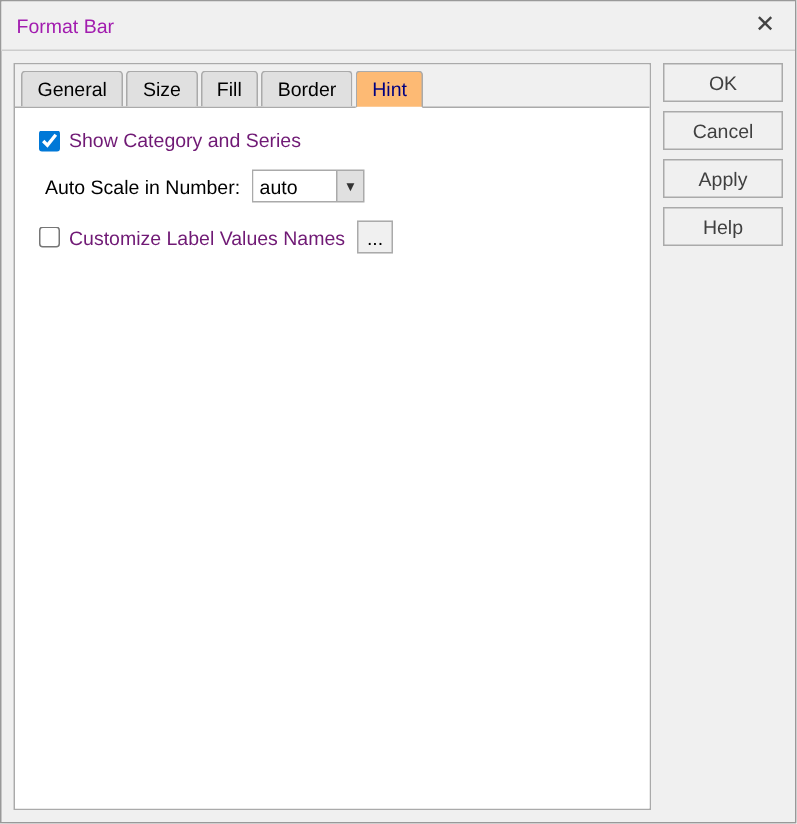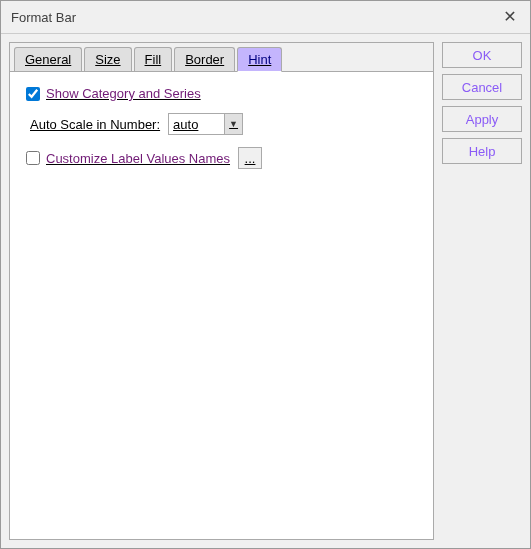--- a/index.html
+++ b/index.html
@@ -35,21 +35,21 @@
       padding: 6px 10px;
       display: flex;
       justify-content: space-between;
       align-items: center;
       border-bottom: 1px solid #ccc;
       user-select: none;
     }
 
     .title-bar-text {
       font-size: 13px;
-      color: #404040;
+      color: #a21caf;
     }
 
     .close-btn {
       width: 20px;
       height: 20px;
       background: none;
       border: none;
       cursor: pointer;
       font-size: 16px;
       color: #444;
@@ -66,21 +66,20 @@
       gap: 8px;
       overflow: hidden;
     }
 
     .left-panel {
       flex: 1;
       display: flex;
       flex-direction: column;
       background: white;
       border: 1px solid #aaa;
-      text-decoration: underline;
     }
 
     .tabs {
       display: flex;
       background: #f0f0f0;
       border-bottom: 1px solid #aaa;
       padding-top: 4px;
       padding-left: 4px;
     }
 
@@ -90,21 +89,21 @@
       border: 1px solid #aaa;
       border-bottom: none;
       background: #e0e0e0;
       color: #000;
       margin-right: 2px;
       border-radius: 3px 3px 0 0;
       font-size: 13px;
     }
 
     .tab.active {
-      background: #c4b5fd;
+      background: #fdba74;
       border-bottom: 1px solid white;
       margin-bottom: -1px;
       z-index: 1;
       font-weight: normal;
       color: #000080;
       font-weight: 500;
     }
 
     .tab-content {
       flex: 1;
@@ -211,21 +210,21 @@
       padding-top: 0px;
     }
 
     .action-btn {
       width: 80px;
       height: 26px;
       background: #f0f0f0;
       border: 1px solid #aaa;
       cursor: pointer;
       font-size: 13px;
-      color: #8b5cf6;
+      color: #404040;
       text-align: center;
     }
   </style>
 </head>
 <body>
 
 <div class="dialog">
   <div class="title-bar">
     <span class="title-bar-text">Format Bar</span>
     <button class="close-btn">✕</button>

